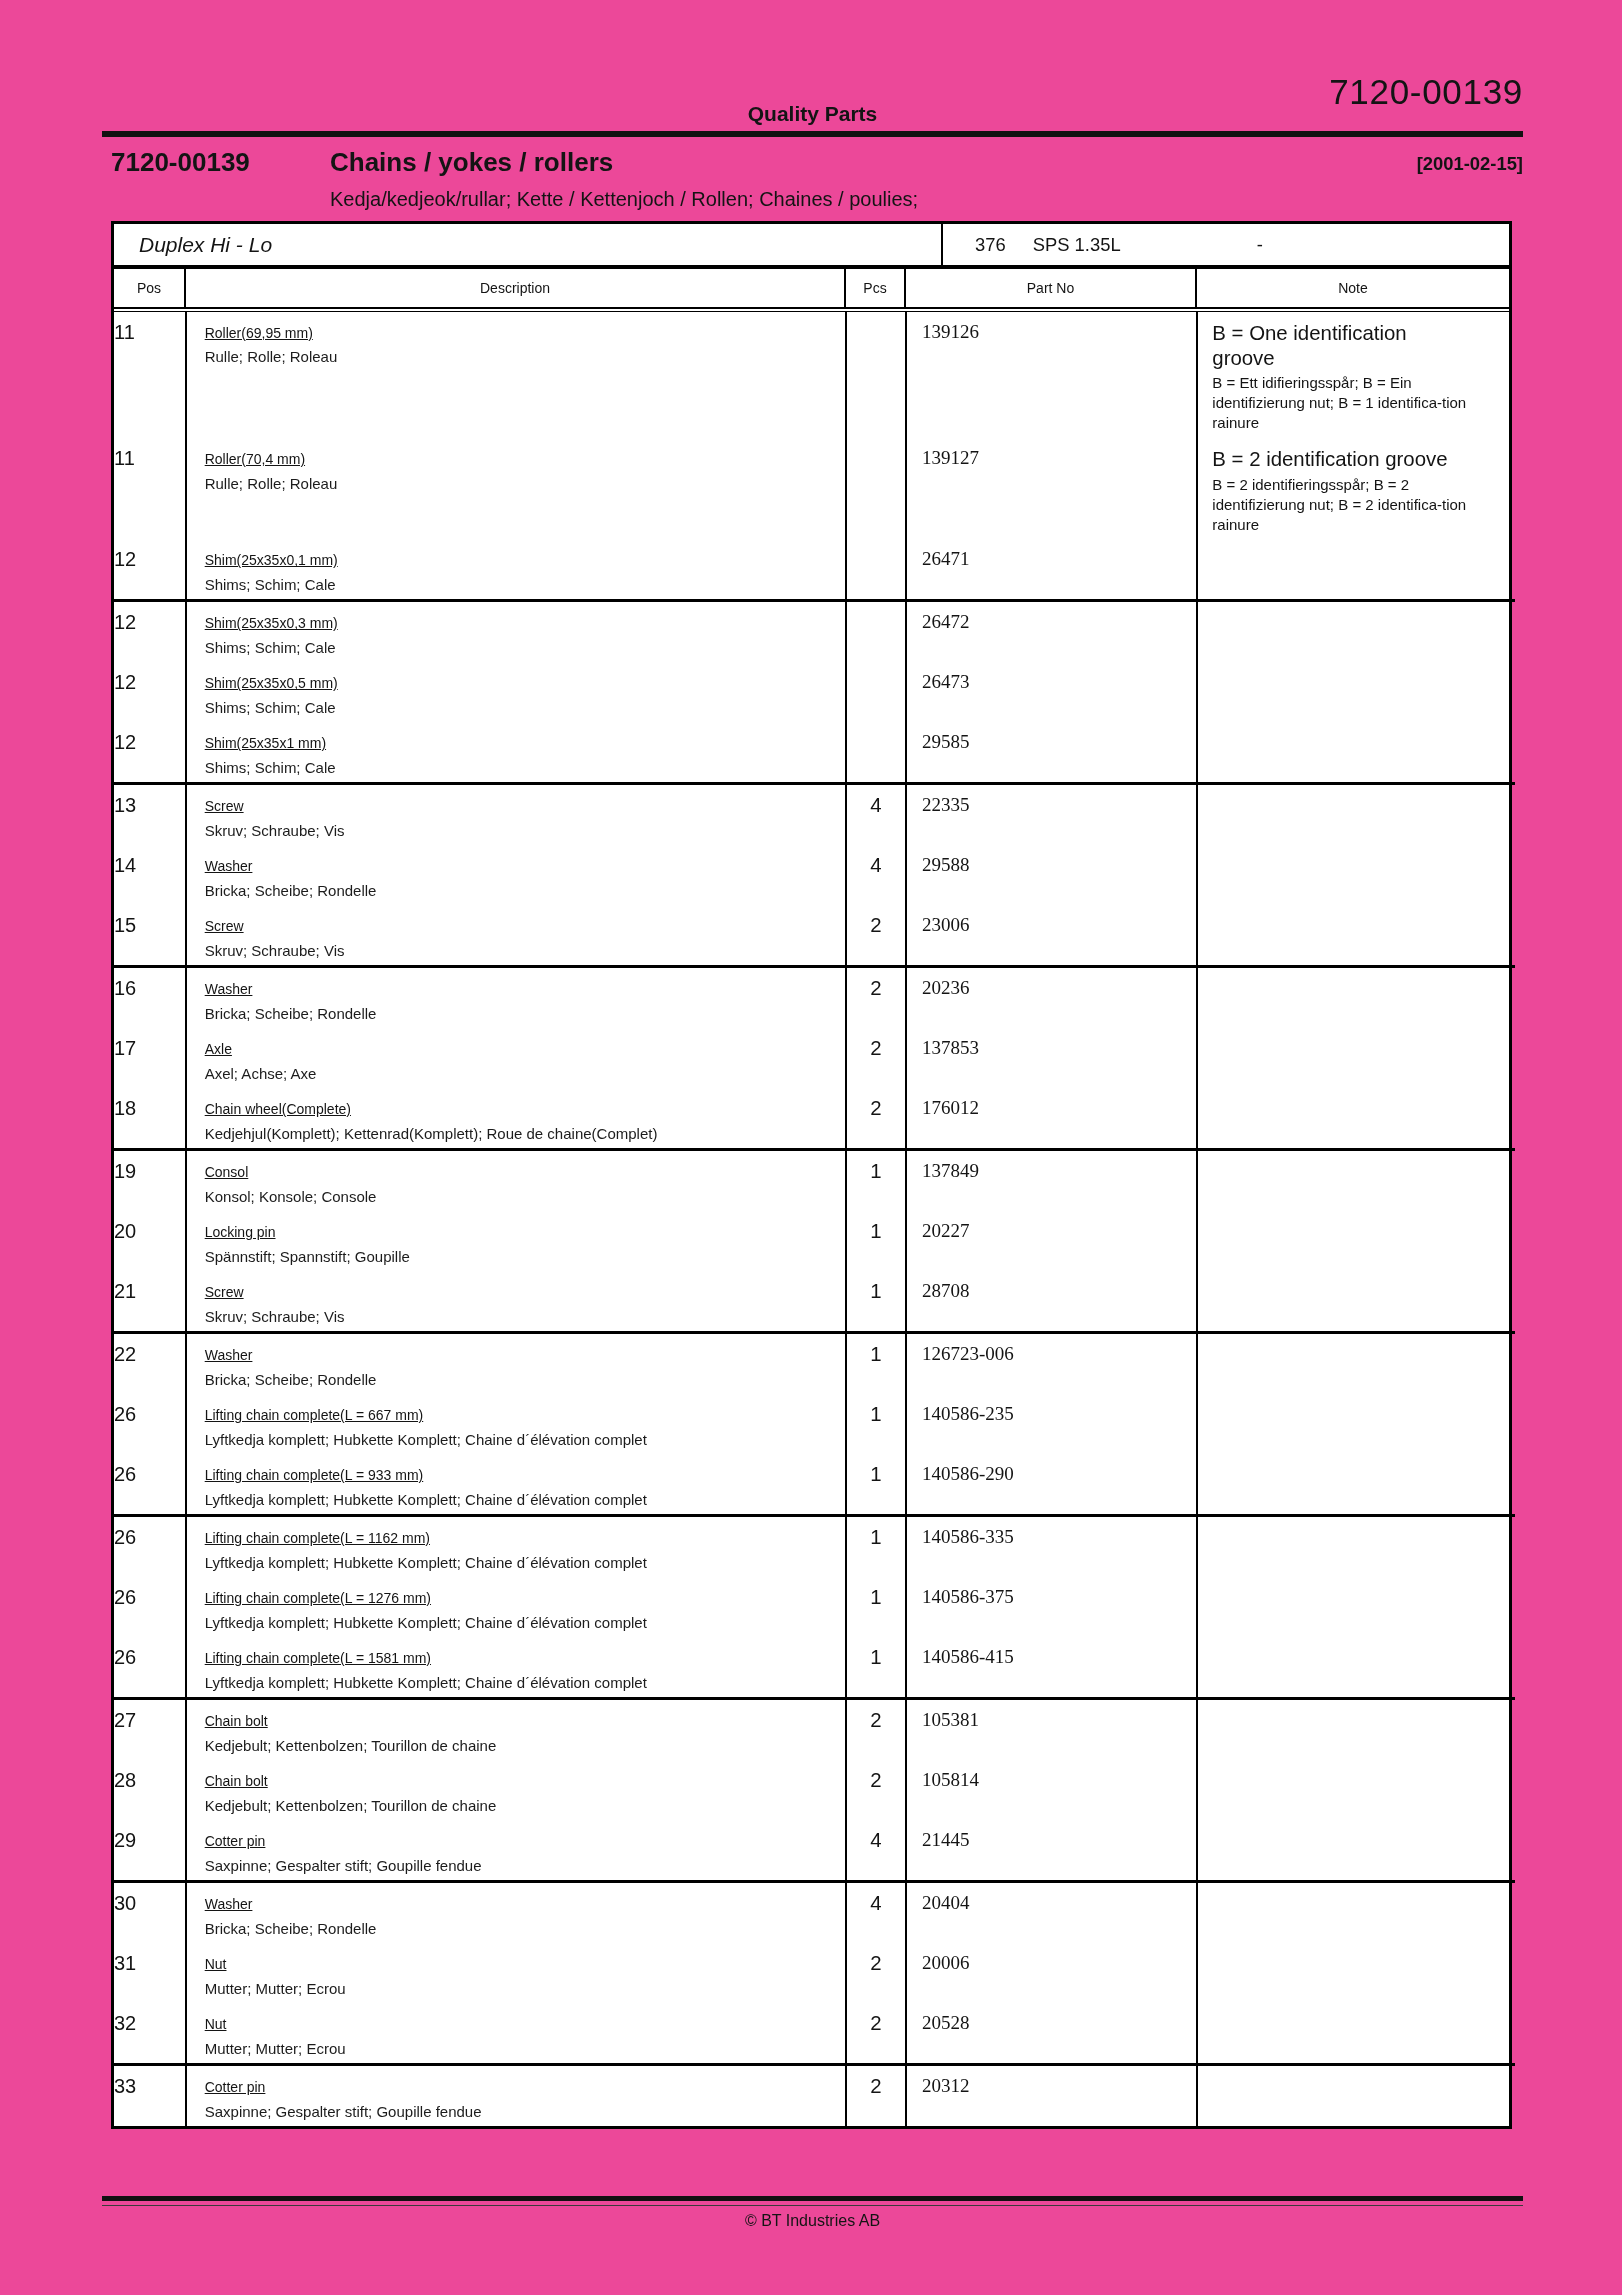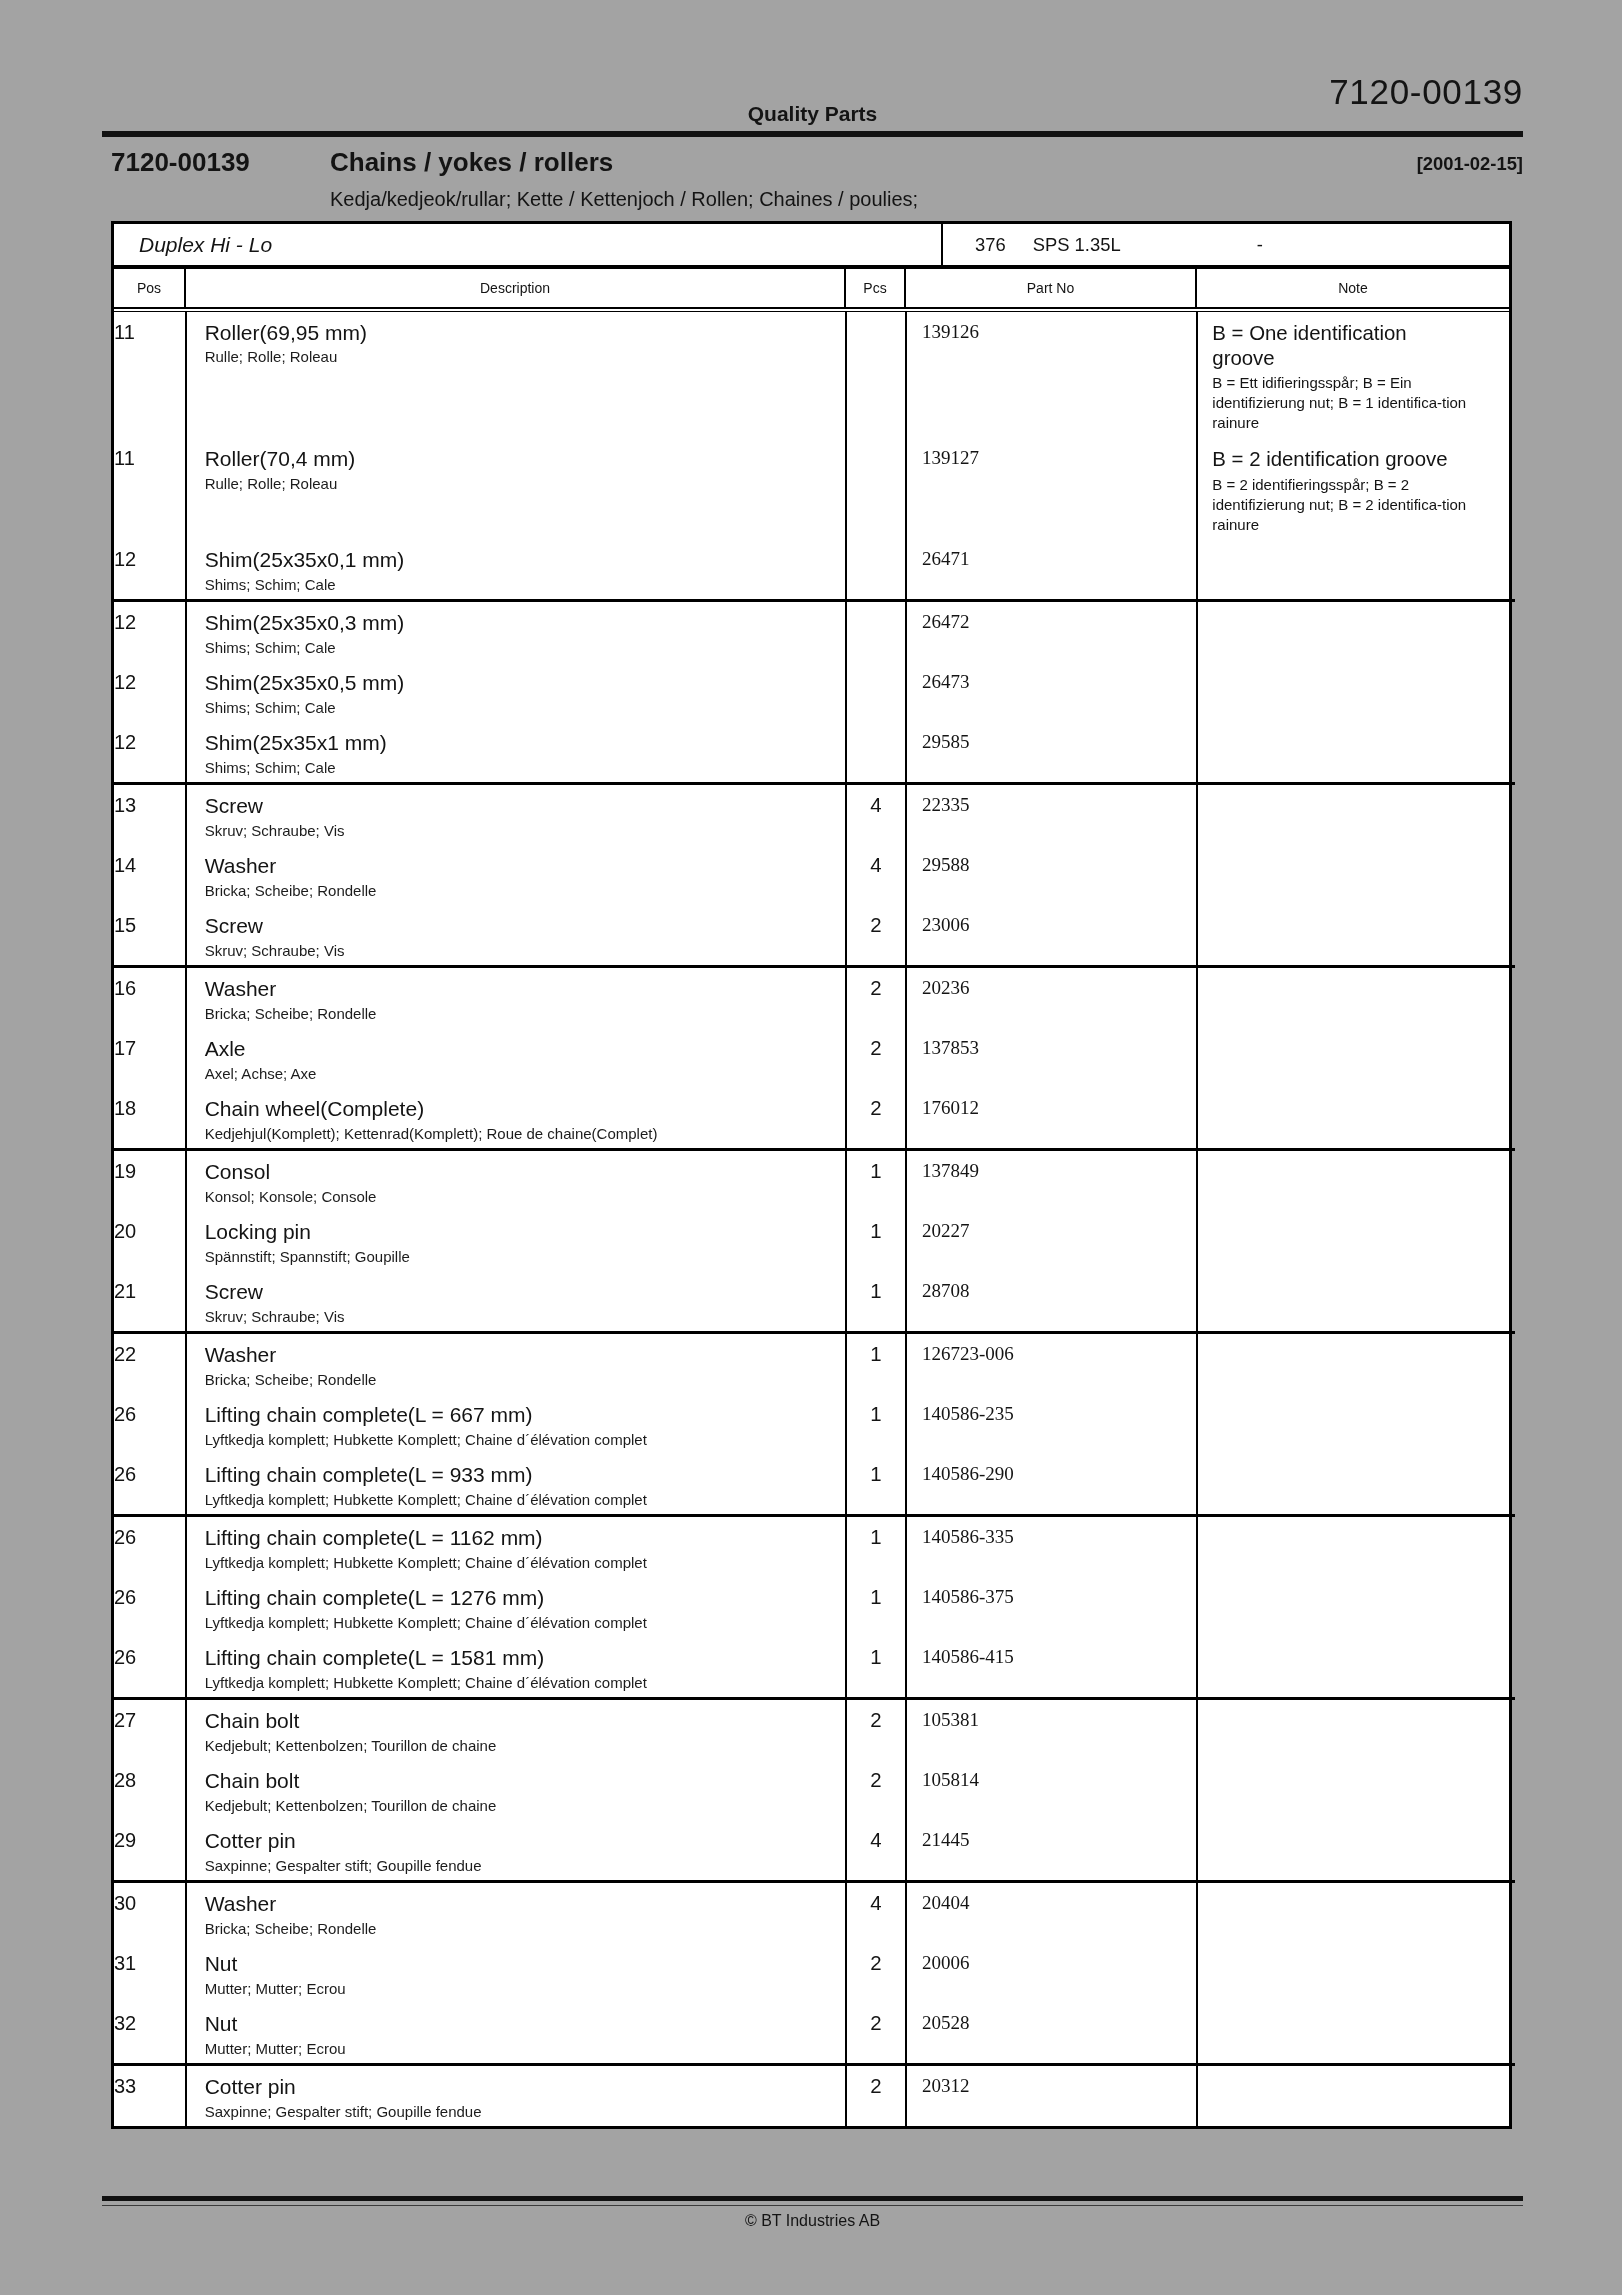--- a/index.html
+++ b/index.html
@@ -1,18 +1,18 @@
 <!DOCTYPE html>
 <html style="font-size:11px"><head>
 <meta charset="utf-8">
 <style>
   * { margin:0; padding:0; box-sizing:border-box; }
   html,body { background:#ffffff; }
   body { font-family:"Liberation Sans", sans-serif; color:#141414; }
-  .page { position:relative; width:1622px; height:2295px; background:#a3a3a3; overflow:hidden; }
+  .page { position:relative; width:1622px; height:2295px; background:#ec4899; overflow:hidden; }
 
   
   .doc-number-large { position:absolute; top:72px; right:99px; font-size:35px; letter-spacing:0.7px; }
   .brand { position:absolute; top:102px; left:102px; width:1421px; text-align:center;
            font-size:21px; font-weight:bold; }
   .header-rule { position:absolute; top:131px; left:102px; width:1421px; height:5.5px; background:#111; }
 
   .title-row { position:absolute; top:147px; left:111px; width:1412px; display:flex; align-items:flex-start; }
   .sec-num { width:219px; font-size:26px; font-weight:bold; }
   .title-block { flex:1; }
@@ -42,21 +42,21 @@
   table.parts { width:100%; border-collapse:collapse; table-layout:fixed; }
   col.w-pos  { width:72px; } col.w-desc { width:660px; } col.w-pcs { width:60px; }
   col.w-part { width:291px; } col.w-note { width:318px; }
 
   td { vertical-align:top; padding-top:8.9px; padding-bottom:4.8px; }
   td.c-pos  { text-align:left; font-size:20px; border-right:2px solid #000; }
   td.c-desc { padding-left:17.7px; padding-right:8.2px; border-right:2px solid #000; }
   td.c-pcs  { text-align:center; font-size:20.4px; border-right:2px solid #000; }
   td.c-part { padding-left:15px; font-size:19px; border-right:2px solid #000;font-family:Liberation Serif, serif; }
   td.c-note { padding-left:14.3px; padding-right:5.5px; }
-  .desc-main { font-size:21px; line-height:24.5px; }
+  .desc-main { font-size:14px; line-height:24.5px;text-decoration:underline; }
   .desc-sub  { font-size:15px; line-height:18.4px; margin-top:3.4px; color:#1c1c1c; }
   .note-big  { font-size:20.4px; line-height:25px; max-width:252px; }
   .note-small{ font-size:15px; line-height:20px; max-width:269px; margin-top:2.7px; }
   tr.group-end td { border-bottom:3.4px solid #000; }
 
   
   .footer-rule { position:absolute; top:2196px; left:102px; width:1421px;
                  border-top:5.5px solid #111; border-bottom:1.4px solid #3a3a3a; height:10.2px; }
   .copyright { position:absolute; top:2212px; left:102px; width:1421px; text-align:center; font-size:16px; }
 </style>

